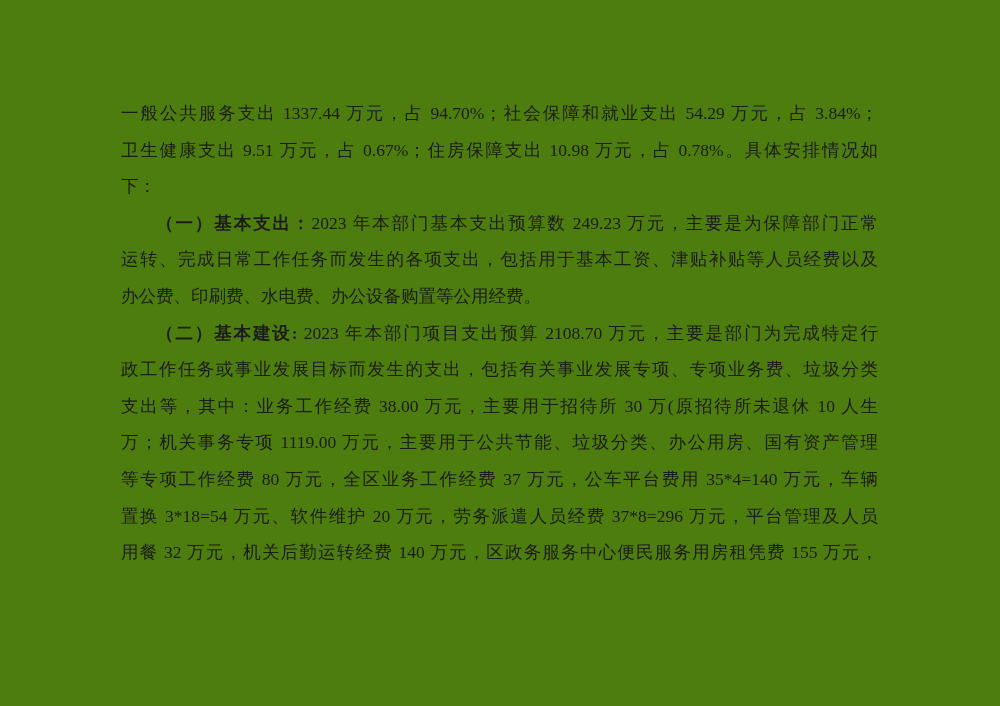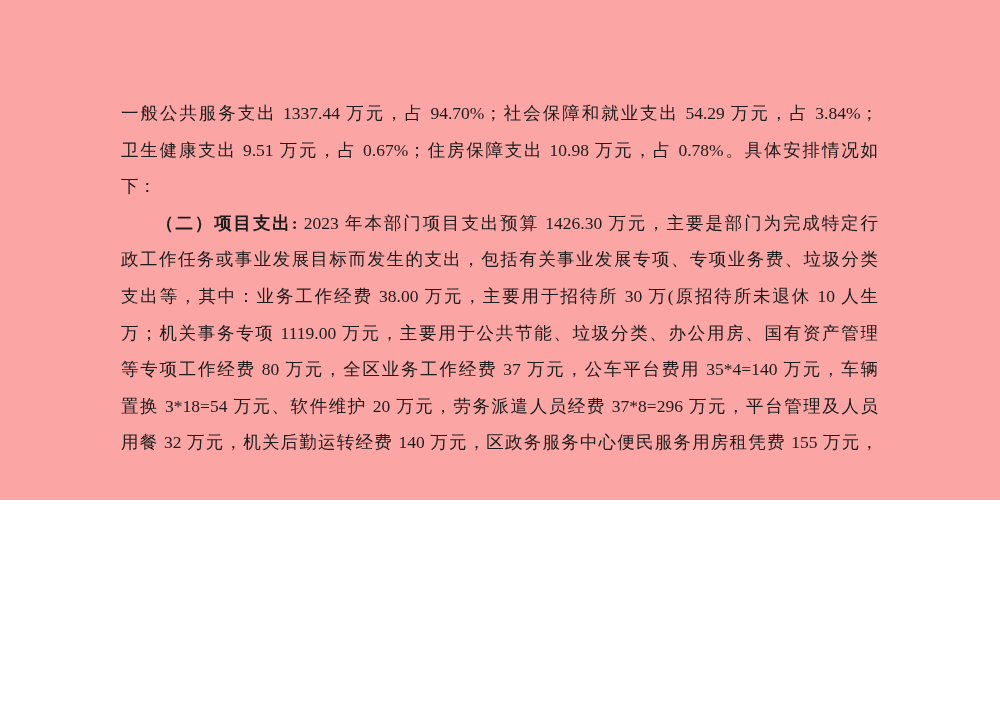--- a/index.html
+++ b/index.html
@@ -3,22 +3,22 @@
 <meta charset="utf-8">
 <style>
   html, body {
     margin: 0;
     padding: 0;
     background: #ffffff;
   }
   .page {
     position: relative;
     width: 1000px;
-    height: 500px;
-    background: #fca5a5;
+    height: 706px;
+    background: #4d7c0f;
     overflow: hidden;
   }
   .doc-body {
     position: absolute;
     left: 121px;
     top: 95px;
     width: 757px;
     color: #1c1c1c;
     font-family: "Liberation Serif", "DejaVu Serif", serif;
     font-size: 17.5px;
@@ -45,21 +45,26 @@
 <body>
 
 <div class="page">
   <div class="doc-body" id="doc-body">
       <div class="paragraph">
         <div class="line justify"><span class="seg">一般公共服务支出 1337.44 万元，占 94.70%；社会保障和就业支出 54.29 万元，占 3.84%；</span></div>
         <div class="line justify"><span class="seg">卫生健康支出 9.51 万元，占 0.67%；住房保障支出 10.98 万元，占 0.78%。具体安排情况如</span></div>
         <div class="line"><span class="seg">下：</span></div>
       </div>
       <div class="paragraph">
-        <div class="line justify indent"><span class="seg bold">（二）项目支出:</span><span class="seg"> 2023 年本部门项目支出预算 1426.30 万元，主要是部门为完成特定行</span></div>
+        <div class="line justify indent"><span class="seg bold">（一）基本支出：</span><span class="seg">2023 年本部门基本支出预算数 249.23 万元，主要是为保障部门正常</span></div>
+        <div class="line justify"><span class="seg">运转、完成日常工作任务而发生的各项支出，包括用于基本工资、津贴补贴等人员经费以及</span></div>
+        <div class="line"><span class="seg">办公费、印刷费、水电费、办公设备购置等公用经费。</span></div>
+      </div>
+      <div class="paragraph">
+        <div class="line justify indent"><span class="seg bold">（二）基本建设:</span><span class="seg"> 2023 年本部门项目支出预算 2108.70 万元，主要是部门为完成特定行</span></div>
         <div class="line justify"><span class="seg">政工作任务或事业发展目标而发生的支出，包括有关事业发展专项、专项业务费、垃圾分类</span></div>
         <div class="line justify"><span class="seg">支出等，其中：业务工作经费 38.00 万元，主要用于招待所 30 万(原招待所未退休 10 人生</span></div>
         <div class="line justify"><span class="seg">万；机关事务专项 1119.00 万元，主要用于公共节能、垃圾分类、办公用房、国有资产管理</span></div>
         <div class="line justify"><span class="seg">等专项工作经费 80 万元，全区业务工作经费 37 万元，公车平台费用 35*4=140 万元，车辆</span></div>
         <div class="line justify"><span class="seg">置换 3*18=54 万元、软件维护 20 万元，劳务派遣人员经费 37*8=296 万元，平台管理及人员</span></div>
         <div class="line justify"><span class="seg">用餐 32 万元，机关后勤运转经费 140 万元，区政务服务中心便民服务用房租凭费 155 万元，</span></div>
       </div>
     </div>
 </div>
 

